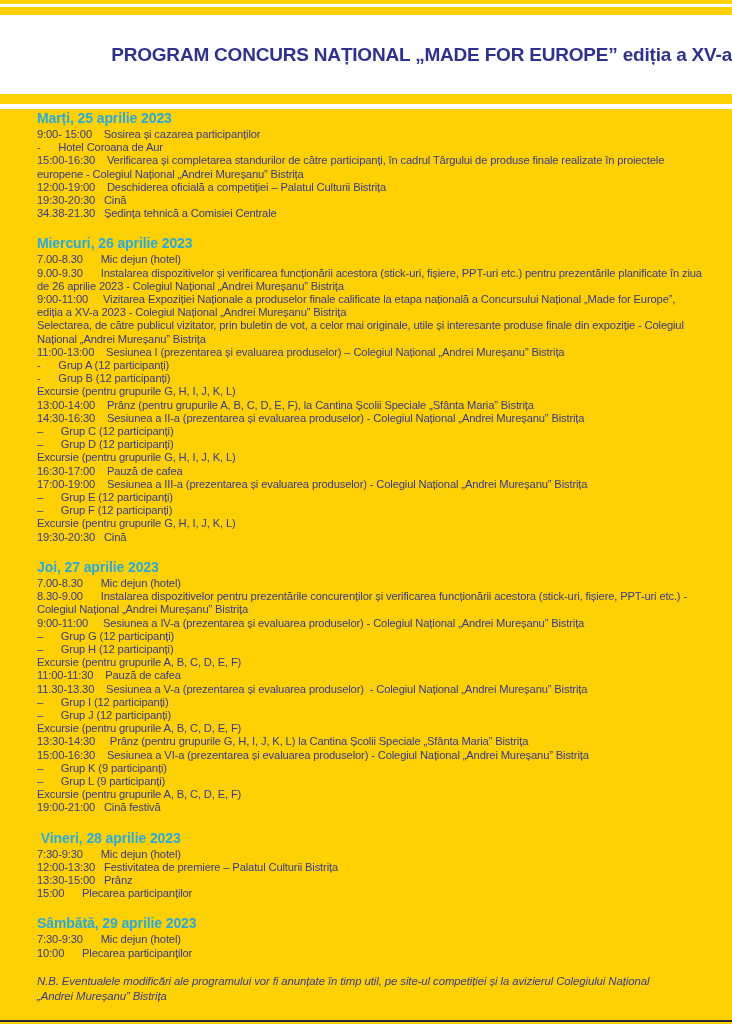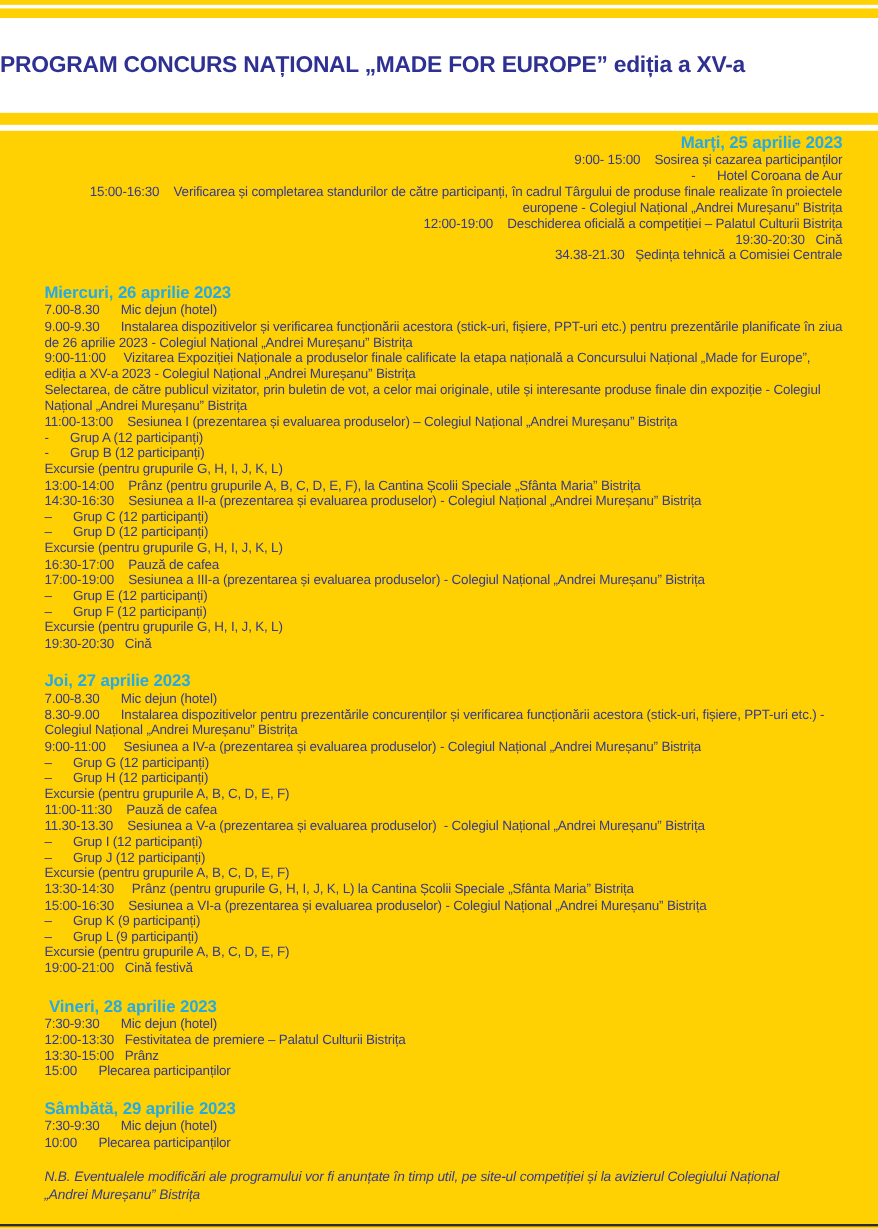--- a/index.html
+++ b/index.html
@@ -11,39 +11,39 @@
     overflow:hidden;
   }
   .stripe{position:absolute;left:0;right:0;background:#FFD103;}
   .stripe-top-1{top:0;height:4px;}
   .stripe-top-2{top:7px;height:8px;}
   .stripe-header-bottom{top:94px;height:10px;}
   .header-box{
     position:absolute;top:15px;left:0;right:0;height:79px;
     background:#ffffff;
     display:flex;flex-direction:column;justify-content:center;
-    text-align:left;
+    text-align:right;
   }
   .title-line{
     color:#2E3192;
     font-weight:bold;
     font-size:19px;
     line-height:25px;
     letter-spacing:-0.2px;
     white-space:pre-wrap;
   }
   .main-bg{
     position:absolute;top:109px;left:0;right:0;bottom:0;
     background:#FFD103;
   }
   .content{
     padding:1px 30px 0 37px;
   }
   .day-section{margin-top:15px;}
-  .day-section:first-child{margin-top:0;text-align:right;}
+  .day-section:first-child{margin-top:0;}
   .day{
     color:#27AAE1;
     font-weight:bold;
     font-size:14px;
     line-height:16px;
     margin-bottom:2px;
     white-space:pre-wrap;
     letter-spacing:-0.1px;
   }
   .sched-line{

